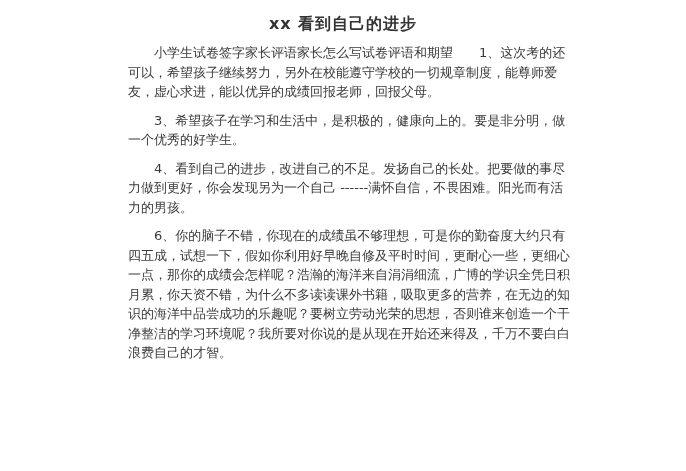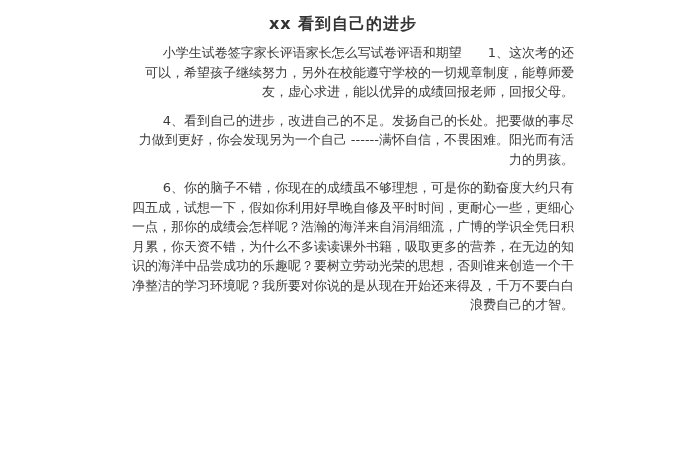--- a/index.html
+++ b/index.html
@@ -32,27 +32,28 @@
   .doc-body {
     margin-left: 128px;
     width: 446px;
     color: #3a3a3a;
   }
   .doc-body p {
     margin: 0 0 9px 0;
     font-size: 13px;
     line-height: 19.5px;
     text-indent: 2em;
-    text-align: right;
+    text-align: left;
     word-break: break-all;
   }
 </style>
 </head>
 <body>
 
 <div class="page">
   <h1 class="doc-title">xx 看到自己的进步</h1>
   <div class="doc-body">
     <p>小学生试卷签字家长评语家长怎么写试卷评语和期望　　1、这次考的还可以，希望孩子继续努力，另外在校能遵守学校的一切规章制度，能尊师爱友，虚心求进，能以优异的成绩回报老师，回报父母。</p>
+    <p>3、希望孩子在学习和生活中，是积极的，健康向上的。要是非分明，做一个优秀的好学生。</p>
     <p>4、看到自己的进步，改进自己的不足。发扬自己的长处。把要做的事尽力做到更好，你会发现另为一个自己 ------满怀自信，不畏困难。阳光而有活力的男孩。</p>
     <p>6、你的脑子不错，你现在的成绩虽不够理想，可是你的勤奋度大约只有四五成，试想一下，假如你利用好早晚自修及平时时间，更耐心一些，更细心一点，那你的成绩会怎样呢？浩瀚的海洋来自涓涓细流，广博的学识全凭日积月累，你天资不错，为什么不多读读课外书籍，吸取更多的营养，在无边的知识的海洋中品尝成功的乐趣呢？要树立劳动光荣的思想，否则谁来创造一个干净整洁的学习环境呢？我所要对你说的是从现在开始还来得及，千万不要白白浪费自己的才智。</p>
   </div>
 </div>
 
 </body></html>

